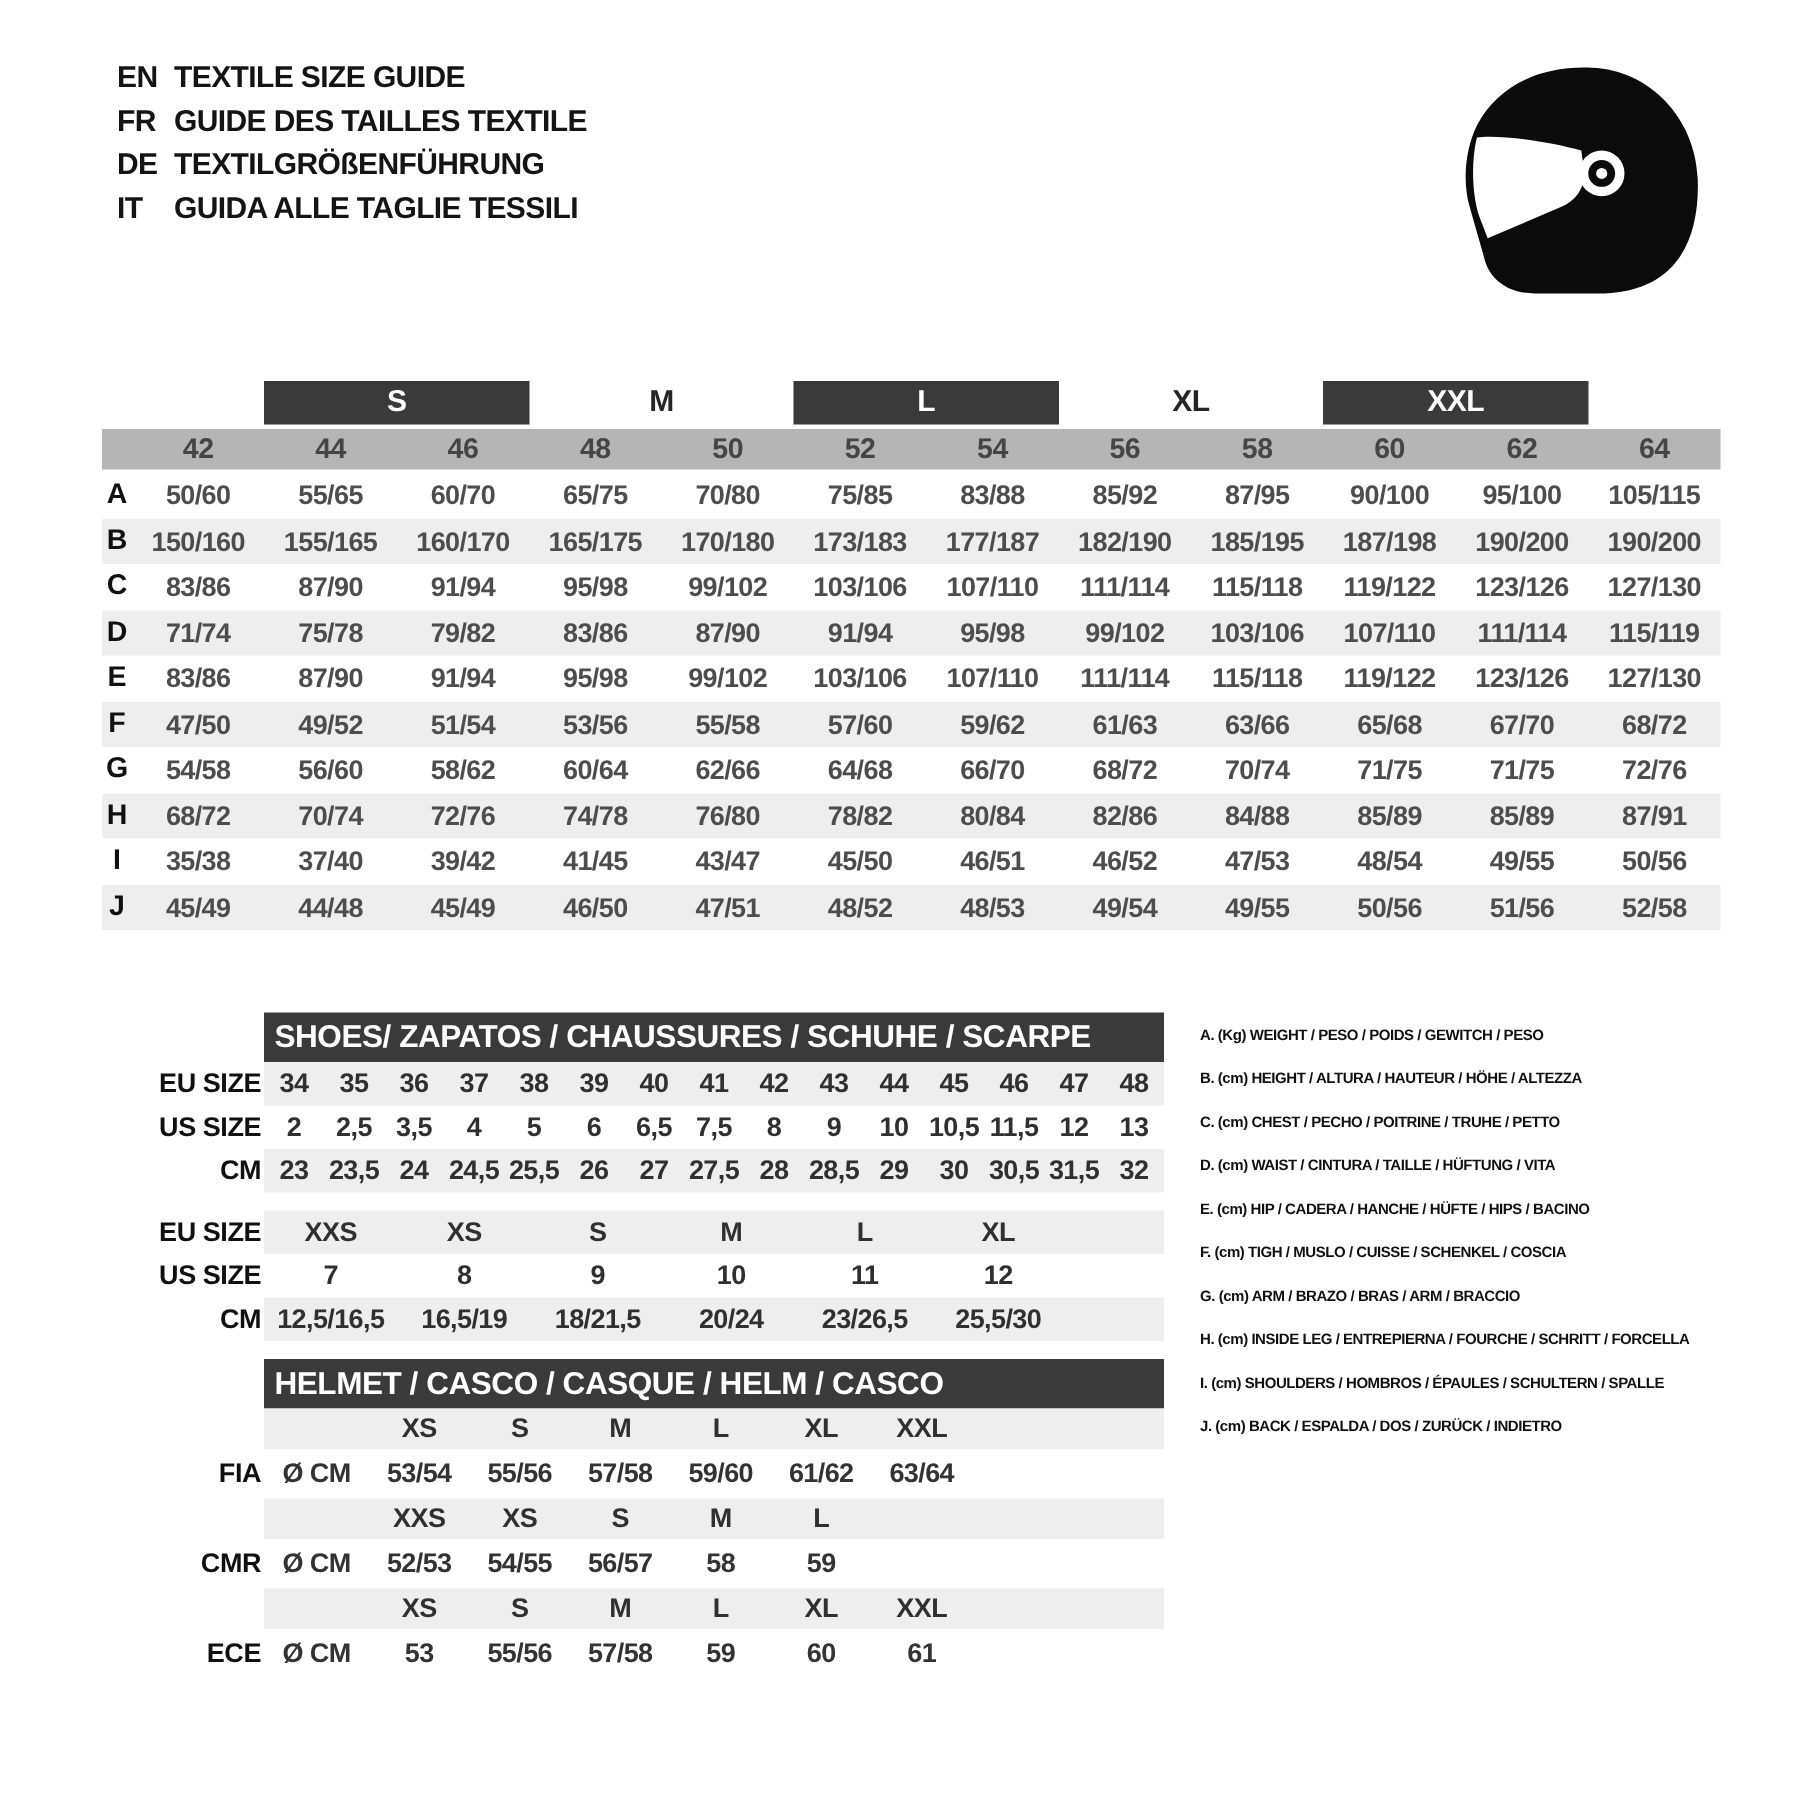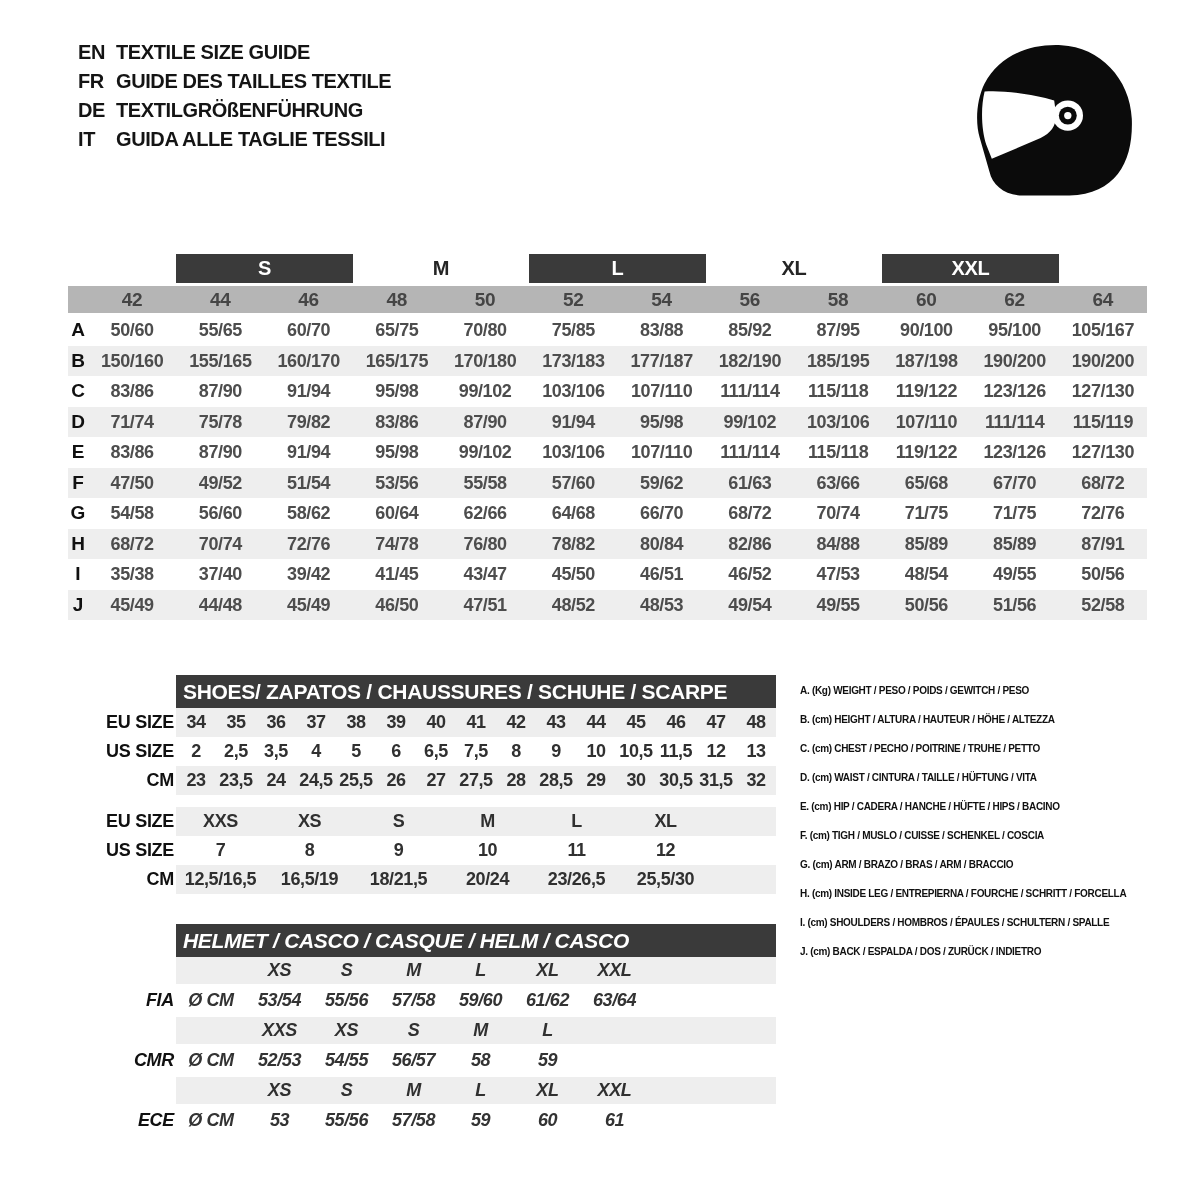--- a/index.html
+++ b/index.html
@@ -32,21 +32,21 @@
   .lower{position:absolute;left:176px;top:675px;width:600px;}
   .bar{background:var(--dark);color:#fff;height:33px;line-height:33px;font-size:21px;
        padding-left:7px;letter-spacing:-0.3px;white-space:nowrap;overflow:hidden;}
   .srow{position:relative;display:grid;height:29px;line-height:29px;text-align:center;
         font-size:18px;color:#303030;letter-spacing:-0.4px;}
   .srow.stripe{background:var(--stripe);}
   .shoes-grid{grid-template-columns:repeat(15,40px);}
   .gloves-grid{grid-template-columns:repeat(6,89px);}
   .side-label{position:absolute;left:-98px;width:96px;text-align:right;color:#101010;
               font-size:18px;letter-spacing:-0.3px;line-height:inherit;}
-  .gap12{margin-top:12px;} .gap18{margin-top:30px;font-style:italic;}
+  .gap12{margin-top:12px;} .gap18{margin-top:12px;}
   .hsize{display:grid;grid-template-columns:70px repeat(6,67px);height:27px;line-height:27px;
          background:var(--stripe);text-align:center;font-size:18px;color:#303030;letter-spacing:-0.3px;}
   .hval{position:relative;display:grid;grid-template-columns:70px repeat(6,67px);height:33px;
         line-height:33px;text-align:center;font-size:18px;color:#333;letter-spacing:-0.4px;}
   
   .legend{position:absolute;left:800px;top:676px;width:388px;font-size:10px;line-height:29px;
           color:#101010;letter-spacing:-0.3px;}
 </style>
 </head>
 <body>
@@ -111,21 +111,21 @@
           <div class="tcell">55/65</div>
           <div class="tcell">60/70</div>
           <div class="tcell">65/75</div>
           <div class="tcell">70/80</div>
           <div class="tcell">75/85</div>
           <div class="tcell">83/88</div>
           <div class="tcell">85/92</div>
           <div class="tcell">87/95</div>
           <div class="tcell">90/100</div>
           <div class="tcell">95/100</div>
-          <div class="tcell">105/167</div>
+          <div class="tcell">105/115</div>
         </div>
         <div class="grid13 trow stripe">
           <div class="tlabel">B</div>
           <div class="tcell">150/160</div>
           <div class="tcell">155/165</div>
           <div class="tcell">160/170</div>
           <div class="tcell">165/175</div>
           <div class="tcell">170/180</div>
           <div class="tcell">173/183</div>
           <div class="tcell">177/187</div>

